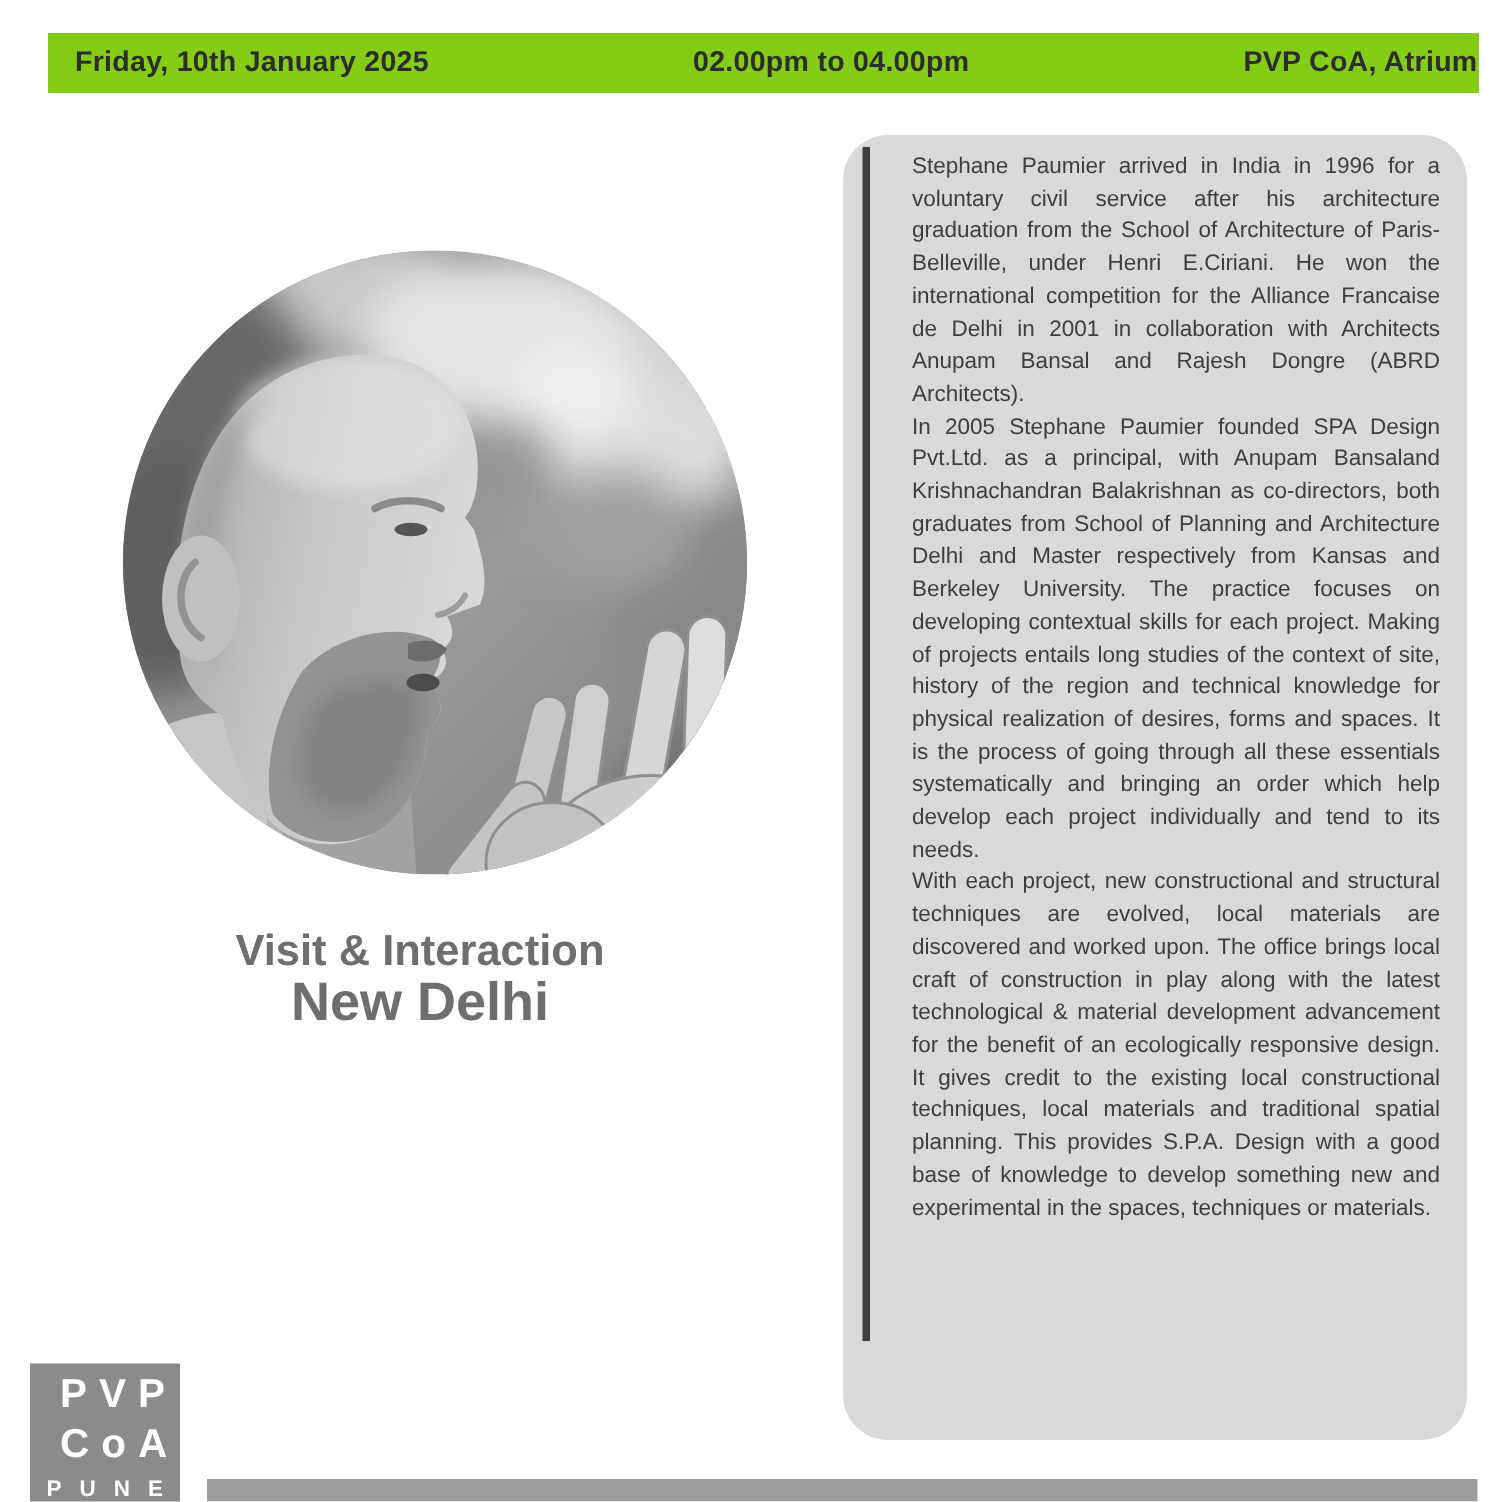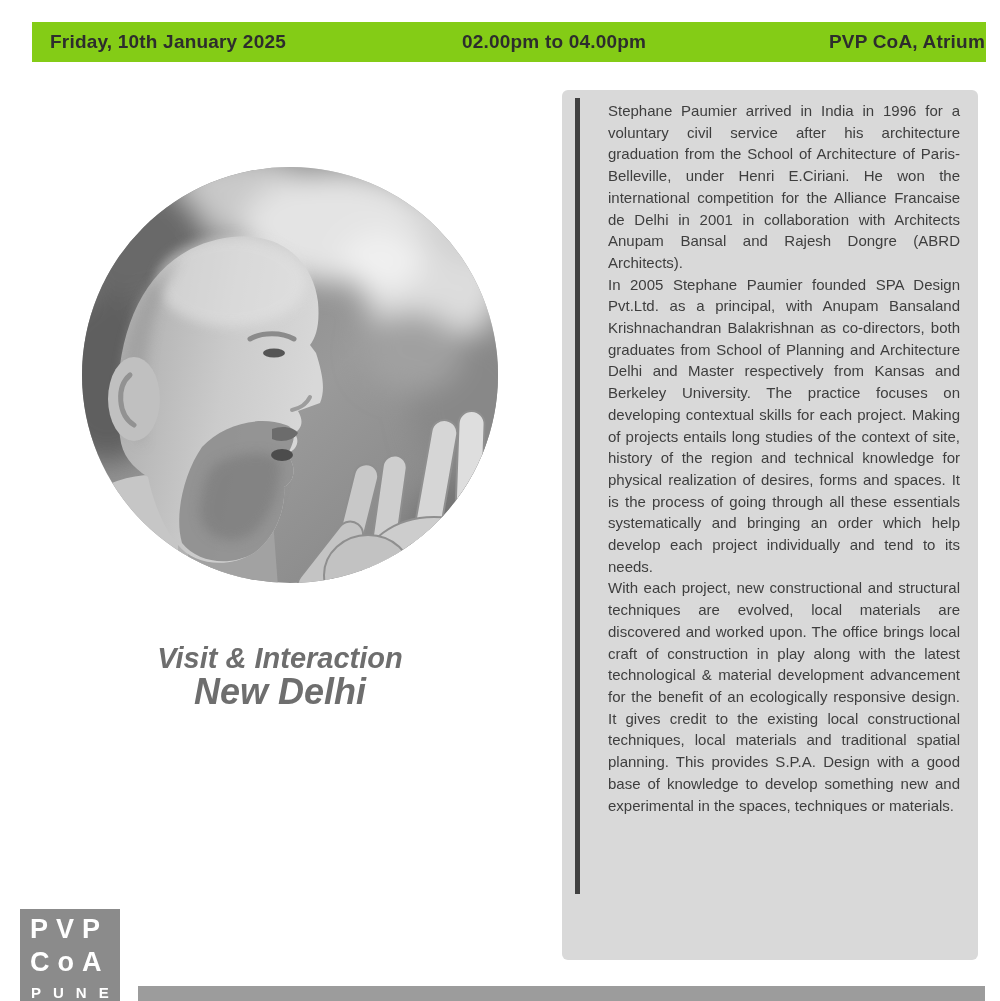--- a/index.html
+++ b/index.html
@@ -29,38 +29,38 @@
 
   
   .photo {
     position: absolute; left: 82px; top: 167px;
     width: 416px; height: 416px;
   }
   .photo svg { display: block; width: 416px; height: 416px; }
 
   
   .speaker-block {
-    position: absolute; left: 55px; top: 641px; width: 450px;
-    text-align: center; color: #6e6e6e; font-weight: 700; font-style: italic;
+    position: absolute; left: 55px; top: 617px; width: 450px;
+    text-align: center; color: #6e6e6e; font-weight: 700;
   }
   .speaker-block .t1   { font-size: 29px; line-height: 34px; }
   .speaker-block .t2   { font-size: 28px; line-height: 32px; }
   .speaker-block .name { font-size: 32px; line-height: 37px; color: #5e5e5e; letter-spacing: 0.3px; }
   .speaker-block .city { font-size: 36px; line-height: 33px; }
   .ring {
     display: inline-block; width: 8px; height: 8px;
     border: 2px solid #8a8a8a; border-radius: 50%;
     margin-right: 5px; position: relative; top: 4px;
   }
 
   
   .bio-box {
     position: absolute; left: 562px; top: 90px;
     width: 416px; height: 870px;
-    background: #d9d9d9; border-radius: 6px;
+    background: #d9d9d9; border-radius: 30px;
     overflow: hidden;
   }
   .bio-rule {
     position: absolute; left: 13px; top: 8px;
     width: 5px; height: 796px;
     background: #414141;
   }
   .bio-text {
     position: absolute; left: 46px; top: 10px; width: 352px;
     font-size: 15px; line-height: 21.7px;
@@ -71,21 +71,21 @@
   
   .logo {
     position: absolute; left: 20px; top: 909px;
     width: 100px; height: 100px;
     background: #8b8b8b; color: #ffffff;
     overflow: hidden;
   }
   .logo div { white-space: nowrap; }
   .logo .r1, .logo .r2 {
     font-size: 27px; font-weight: 700; letter-spacing: 8px;
-    line-height: 33px; padding-left: 10px;
+    line-height: 33px; padding-left: 20px;
   }
   .logo .r1 { padding-top: 4px; }
   .logo .r3 {
     font-size: 15px; font-weight: 700; letter-spacing: 12px;
     line-height: 22px; padding-left: 11px; padding-top: 3px;
   }
 
   
   .bottom-bar {
     position: absolute; left: 138px; top: 986px;

